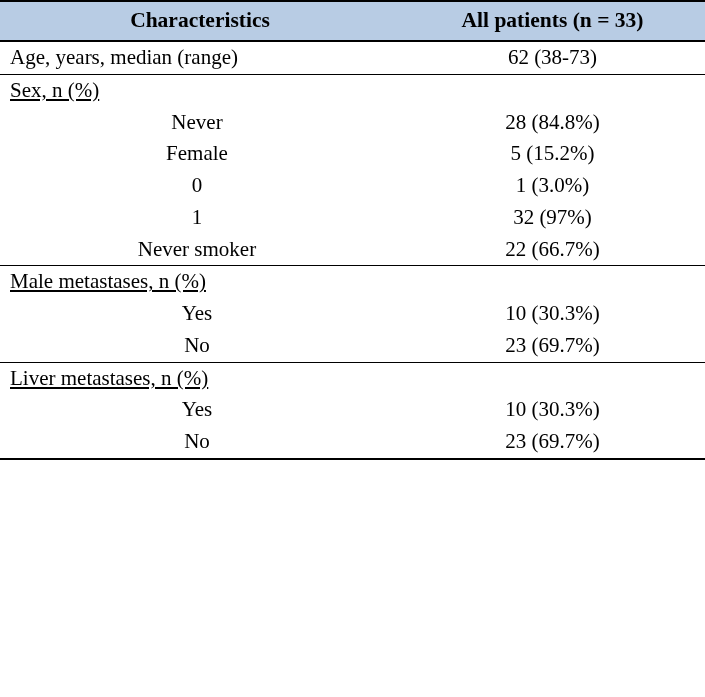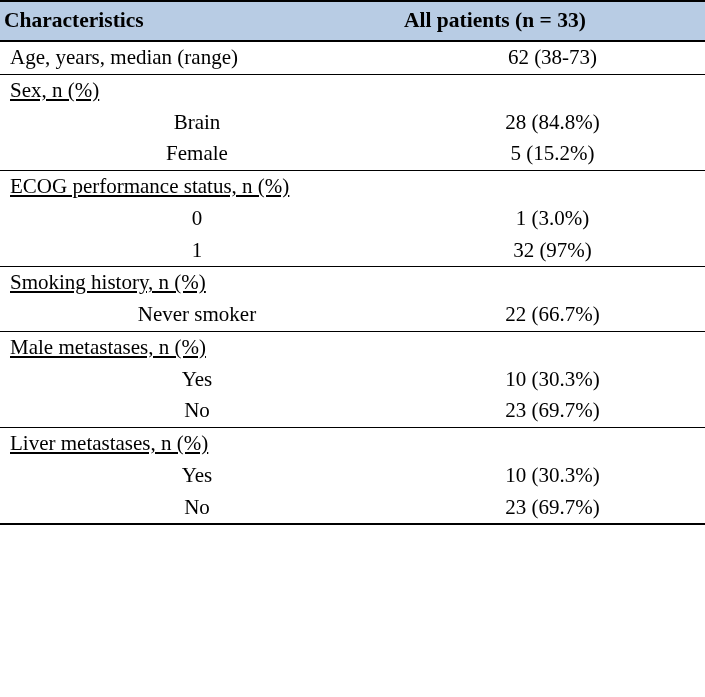--- a/index.html
+++ b/index.html
@@ -26,21 +26,21 @@
     table-layout: fixed;
     font-size: 21px;
   }
   table.clinical-table col.col-char { width: 400px; }
   table.clinical-table col.col-val  { width: 305px; }
 
   thead th {
     background: #b8cce4;
     font-weight: bold;
     font-size: 21.5px;
-    text-align: left;
+    text-align: center;
     padding: 6px 4px 7px 4px;
     border-top: 2px solid #000;
     border-bottom: 2px solid #000;
     font-family: "Liberation Serif", serif;
   }
 
   tbody td {
     padding: 3px 6px 4px 6px;
     vertical-align: middle;
     line-height: 1.18;
@@ -83,42 +83,34 @@
     <tbody id="table-body">
         <tr>
           <td class="char">Age, years, median (range)</td>
           <td class="val">62 (38-73)</td>
         </tr>
         <tr class="group-start">
           <td class="char">Sex, n (%)</td>
           <td class="val"></td>
         </tr>
         <tr>
-          <td class="char indent">Brain</td>
+          <td class="char indent">Never</td>
           <td class="val">28 (84.8%)</td>
         </tr>
         <tr>
           <td class="char indent">Female</td>
           <td class="val">5 (15.2%)</td>
-        </tr>
-        <tr class="group-start">
-          <td class="char">ECOG performance status, n (%)</td>
-          <td class="val"></td>
         </tr>
         <tr>
           <td class="char indent">0</td>
           <td class="val">1 (3.0%)</td>
         </tr>
         <tr>
           <td class="char indent">1</td>
           <td class="val">32 (97%)</td>
-        </tr>
-        <tr class="group-start">
-          <td class="char">Smoking history, n (%)</td>
-          <td class="val"></td>
         </tr>
         <tr>
           <td class="char indent">Never smoker</td>
           <td class="val">22 (66.7%)</td>
         </tr>
         <tr class="group-start">
           <td class="char">Male metastases, n (%)</td>
           <td class="val"></td>
         </tr>
         <tr>

